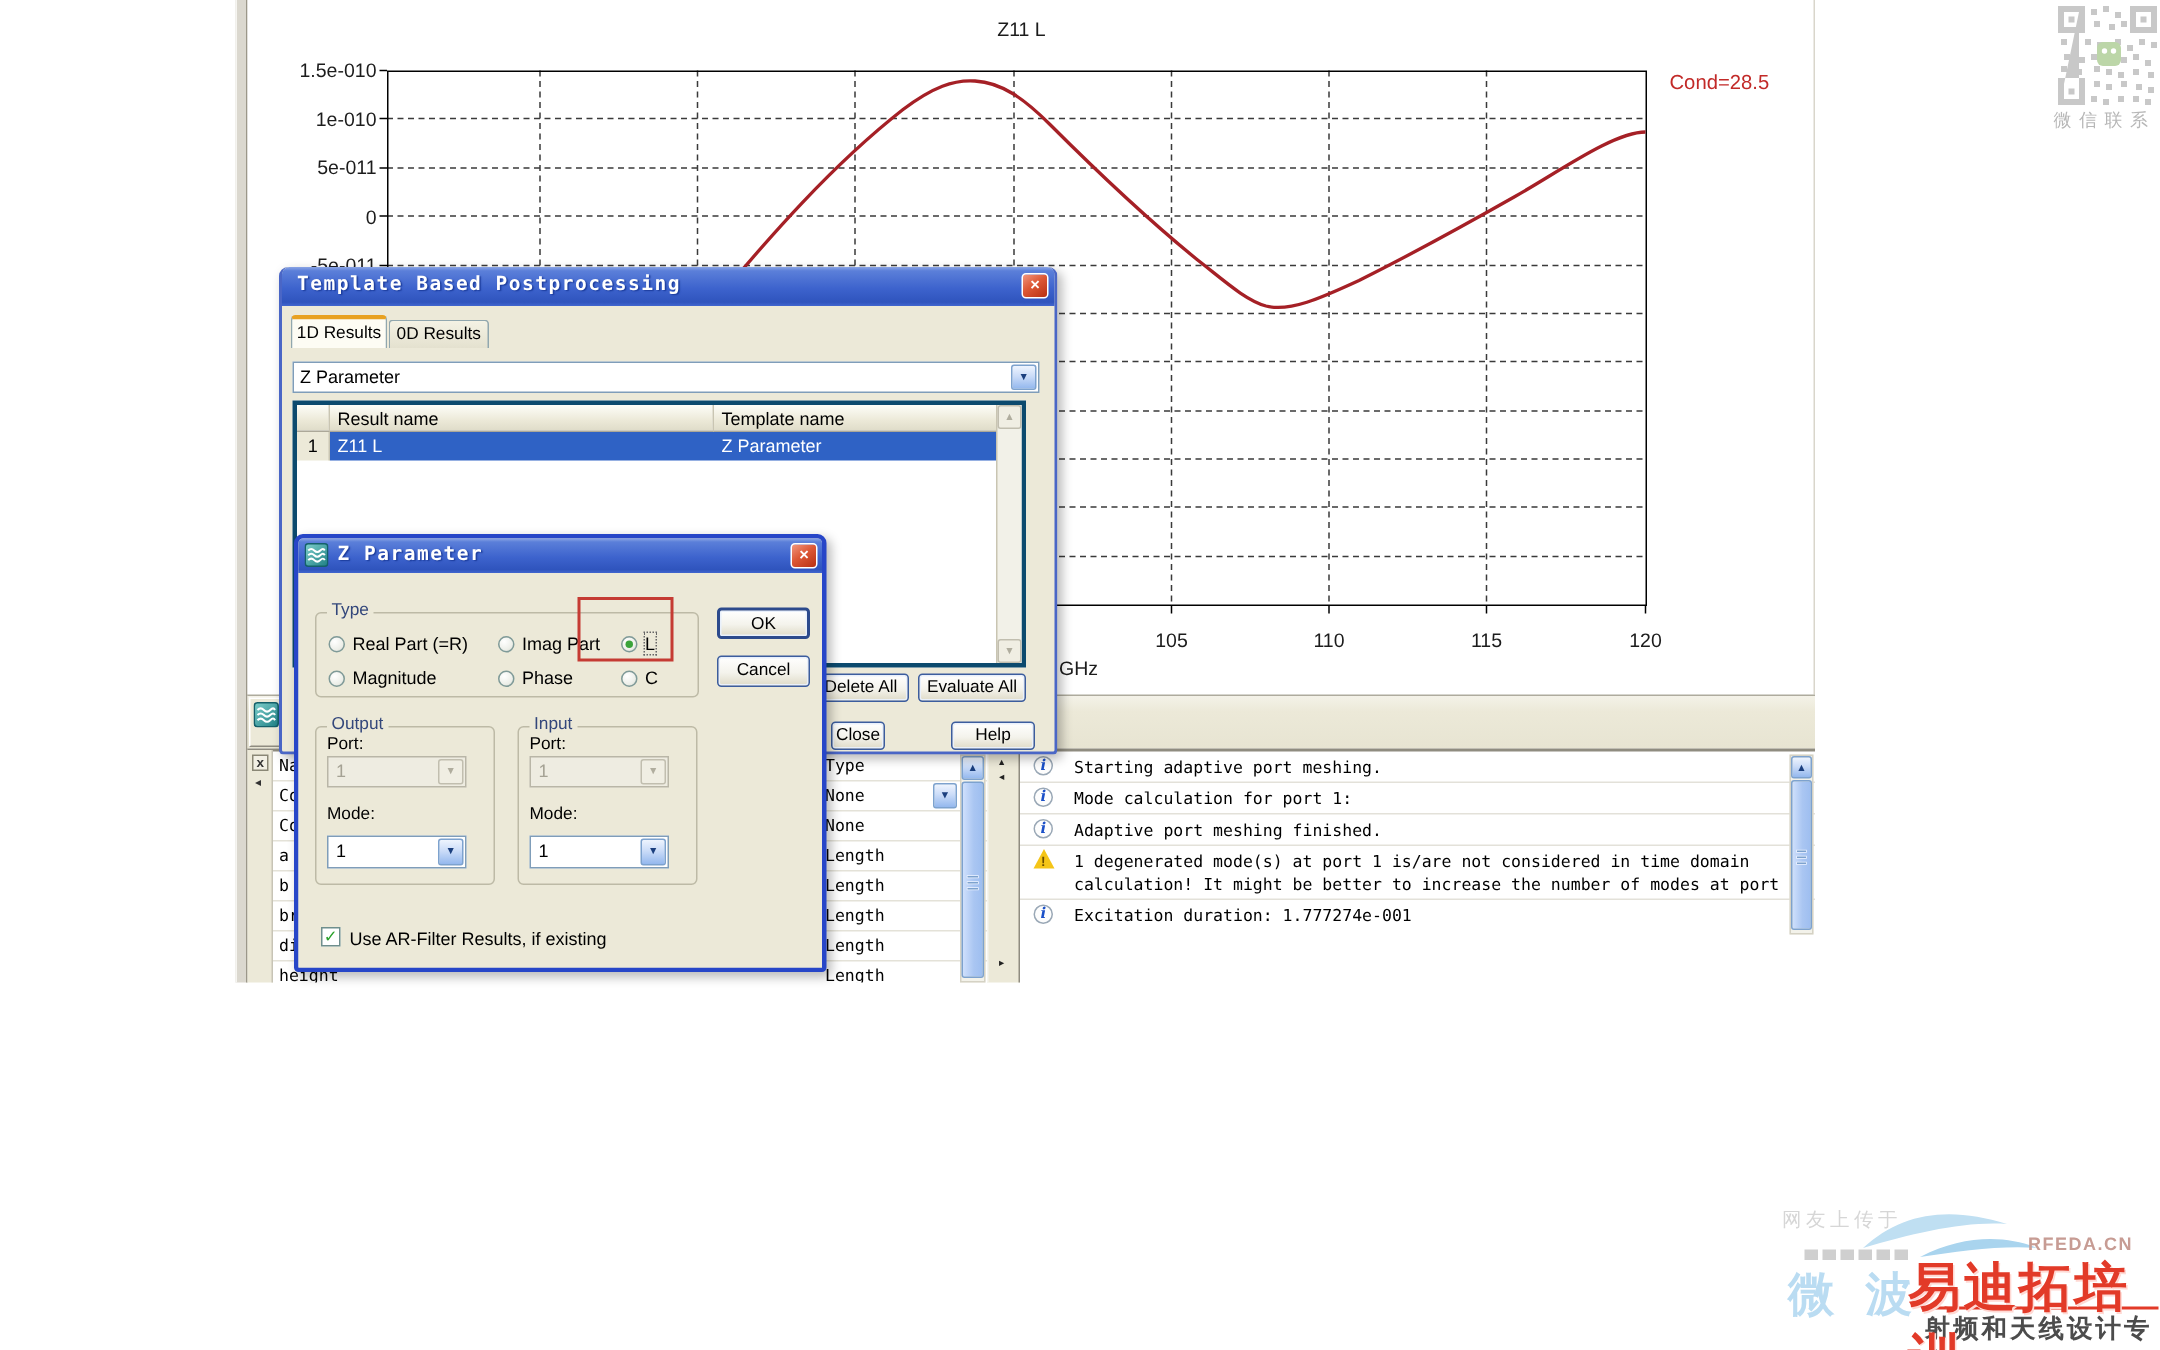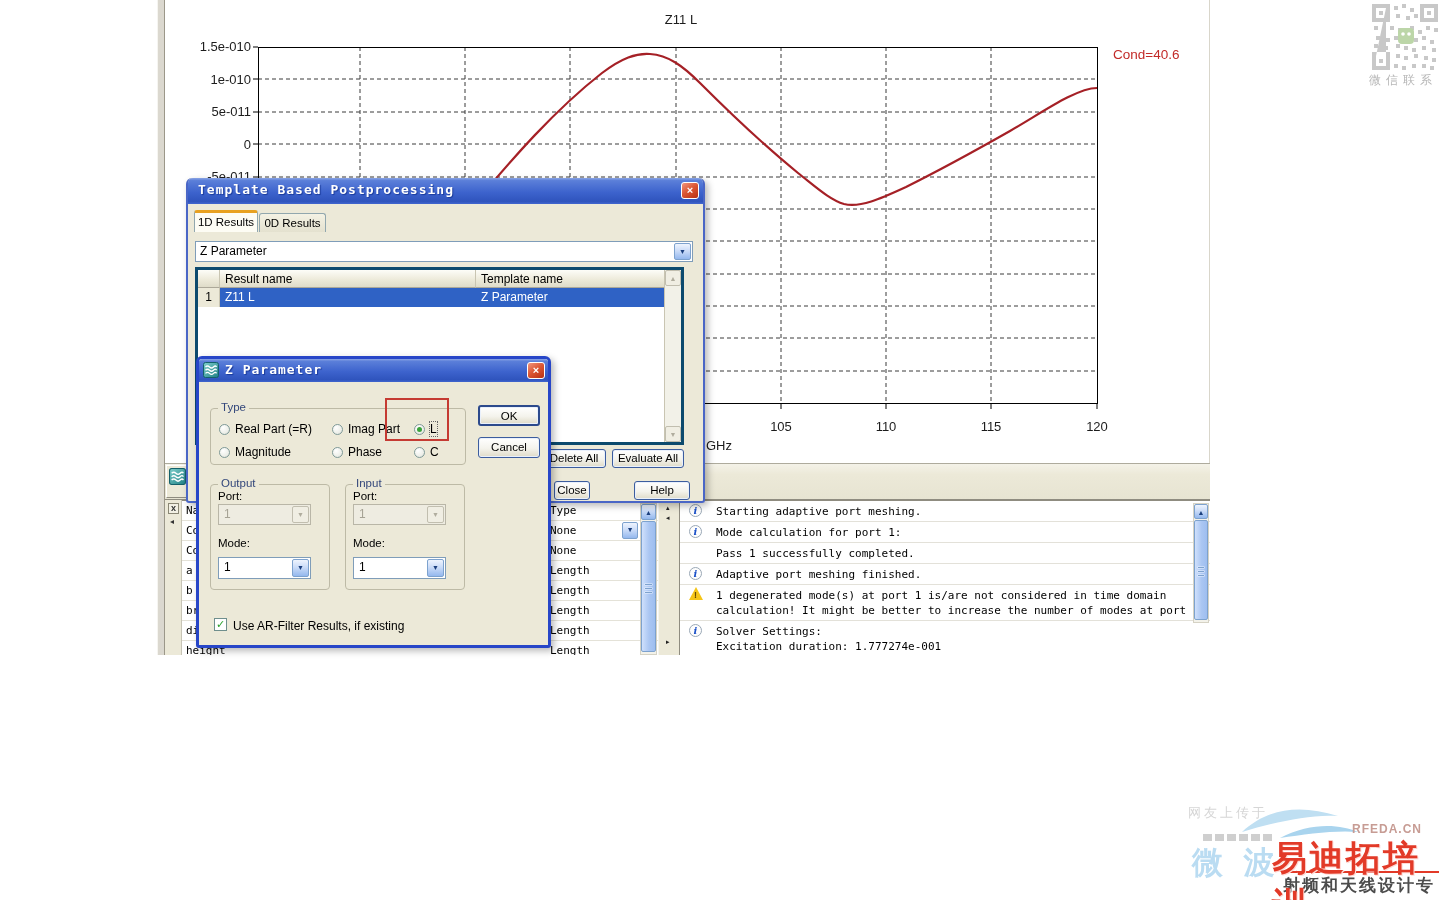--- a/index.html
+++ b/index.html
@@ -106,21 +106,21 @@
 </style>
 </head>
 <body>
 
 <div class="screen">
 
   <div class="abs edge-left"></div>
 
   <div class="abs chart-win">
     <div class="abs chart-title">Z11 L</div>
-    <div class="abs cond">Cond=40.6</div>
+    <div class="abs cond">Cond=28.5</div>
 
     <div class="abs ylab" style="top:39px">1.5e-010</div>
     <div class="abs ylab" style="top:72px">1e-010</div>
     <div class="abs ylab" style="top:104px">5e-011</div>
     <div class="abs ylab" style="top:137px">0</div>
     <div class="abs ylab" style="top:169px">-5e-011</div>
 
     <div class="abs plot">
       <svg width="840" height="357" viewBox="0 0 840 357" style="overflow:visible">
         <g stroke="#3a3a3a" stroke-width="1" stroke-dasharray="4,3">
@@ -242,34 +242,30 @@
   <div class="abs msg-win">
     <div class="msg-row">
       <span class="ico-info">i</span>
       <span class="ln">Starting adaptive port meshing.</span>
     </div>
     <div class="msg-row">
       <span class="ico-info">i</span>
       <span class="ln">Mode calculation for port 1:</span>
     </div>
     <div class="msg-row">
-      <span class="ln">Pass 1 successfully completed.</span>
-    </div>
-    <div class="msg-row">
       <span class="ico-info">i</span>
       <span class="ln">Adaptive port meshing finished.</span>
     </div>
     <div class="msg-row">
       <span class="ico-warn"></span>
       <span class="ln">1 degenerated mode(s) at port 1 is/are not considered in time domain</span>
       <span class="ln">calculation! It might be better to increase the number of modes at port 1.</span>
     </div>
     <div class="msg-row" style="border-bottom:none">
       <span class="ico-info">i</span>
-      <span class="ln">Solver Settings:</span>
       <span class="ln">Excitation duration: 1.777274e-001</span>
     </div>
   </div>
 
   <div class="abs vscroll" style="left:1193px;top:503px;width:16px;height:120px">
     <div class="xp-btn-arrow" style="height:15px">▲</div>
     <div class="vthumb" style="top:16px;bottom:2px">
       <div class="grip" style="top:46px"></div>
         <div class="grip" style="top:50px"></div>
         <div class="grip" style="top:54px"></div>

